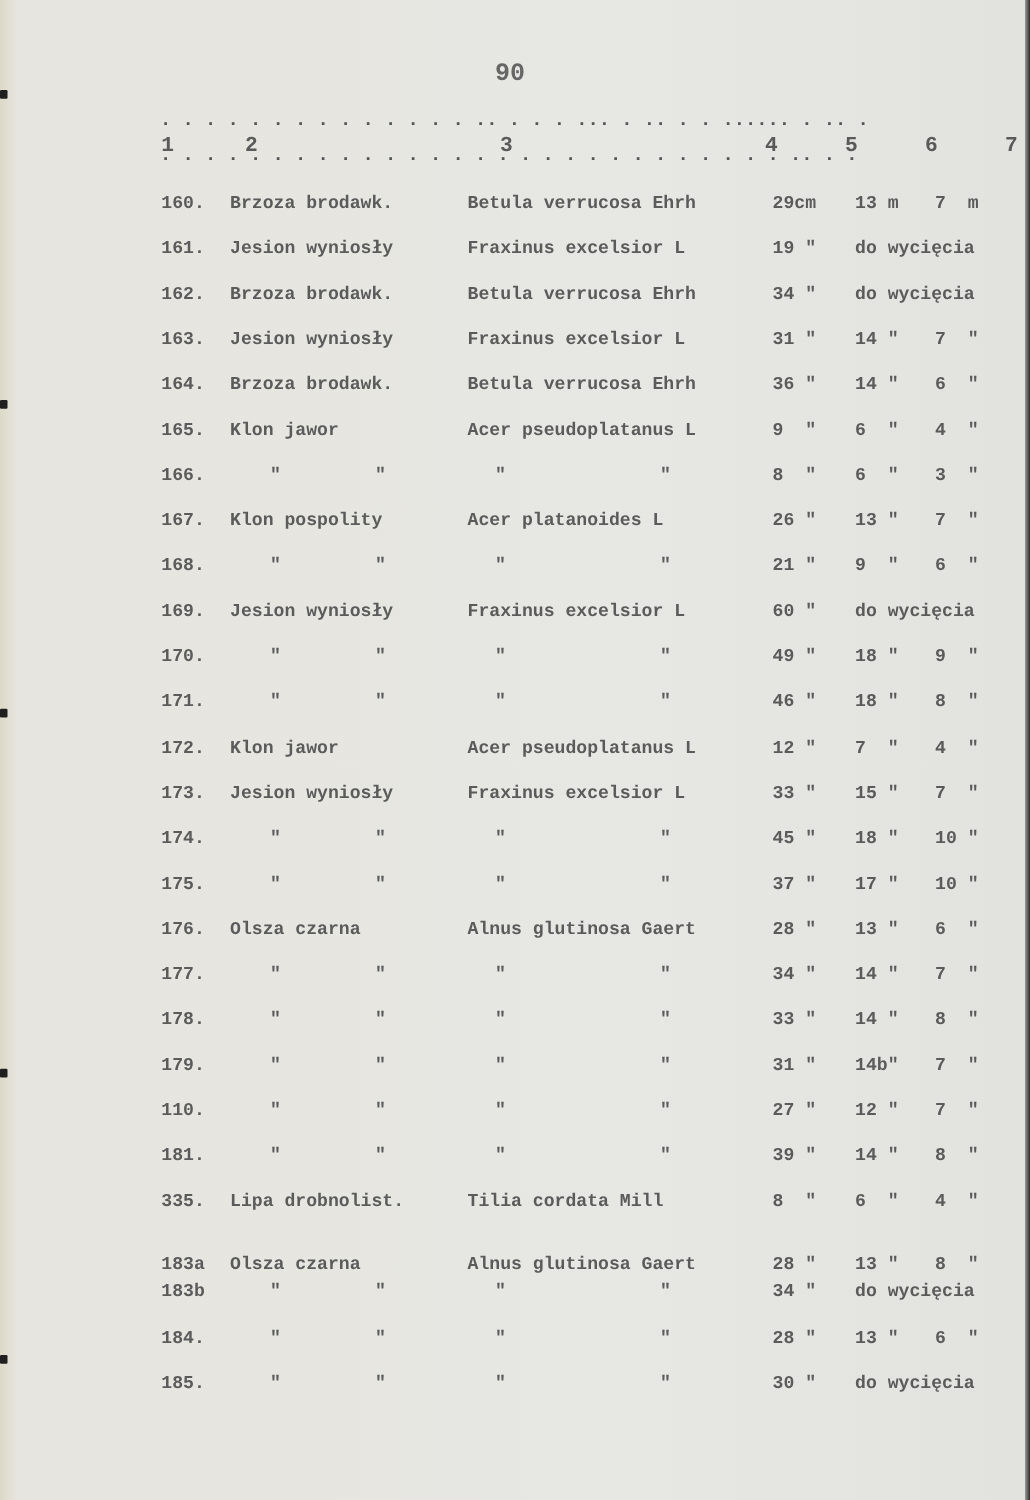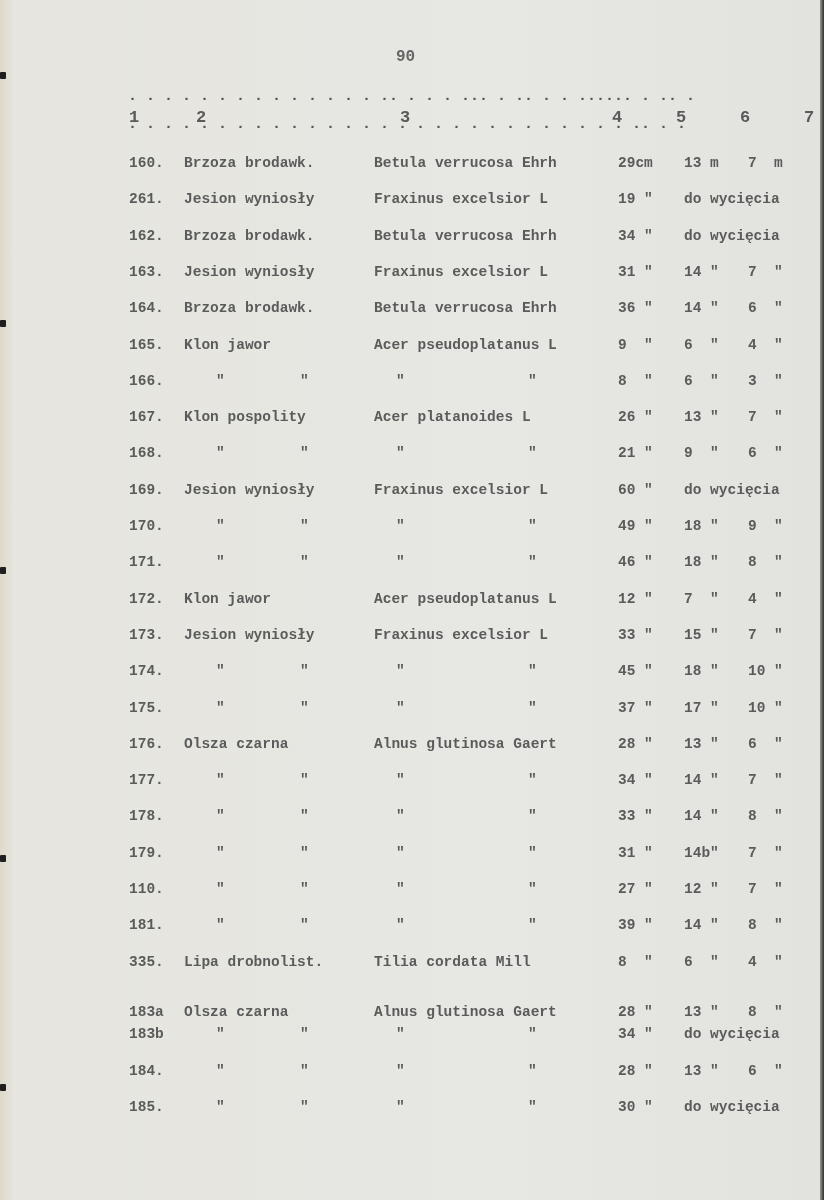--- a/index.html
+++ b/index.html
@@ -17,21 +17,21 @@
     .right-edge {
       position: absolute; right: 0; top: 0; width: 4px; height: 1200px;
       background: linear-gradient(90deg, #9a9a96 0, #2c2c2a 100%);
     }
     .punch {
       position: absolute; left: 0; width: 6px; height: 7px;
       background: #1f1f1f; border-radius: 1px;
     }
     .page-number {
       position: absolute; top: 48px; left: 396px;
-      font-size: 16px; font-weight: bold; color: #666;
+      font-size: 20px; font-weight: bold; color: #666;
     }
     .dot-rule {
       position: absolute; left: 128px; width: 678px; top: 88px;
       font-size: 15px; font-weight: bold; letter-spacing: 0px; white-space: pre;
       color: #555;
     }
     .col-header {
       position: absolute; top: 108px; font-size: 17px; font-weight: bold; color: #5a5a5a;
     }
     .col-dots {
@@ -80,21 +80,21 @@
   <div id="rows">
       <div class="row" style="top: 155px;">
         <span class="c-no">160.</span>
         <span class="c-pl">Brzoza brodawk.</span>
         <span class="c-lat">Betula verrucosa Ehrh</span>
         <span class="c-d">29cm</span>
         <span class="c-h">13 m</span>
         <span class="c-k">7  m</span>
       </div>
       <div class="row" style="top: 191.3px;">
-        <span class="c-no">261.</span>
+        <span class="c-no">161.</span>
         <span class="c-pl">Jesion wyniosły</span>
         <span class="c-lat">Fraxinus excelsior L</span>
         <span class="c-d">19 "</span>
         <span class="c-note">do wycięcia</span>
       </div>
       <div class="row" style="top: 227.6px;">
         <span class="c-no">162.</span>
         <span class="c-pl">Brzoza brodawk.</span>
         <span class="c-lat">Betula verrucosa Ehrh</span>
         <span class="c-d">34 "</span>

